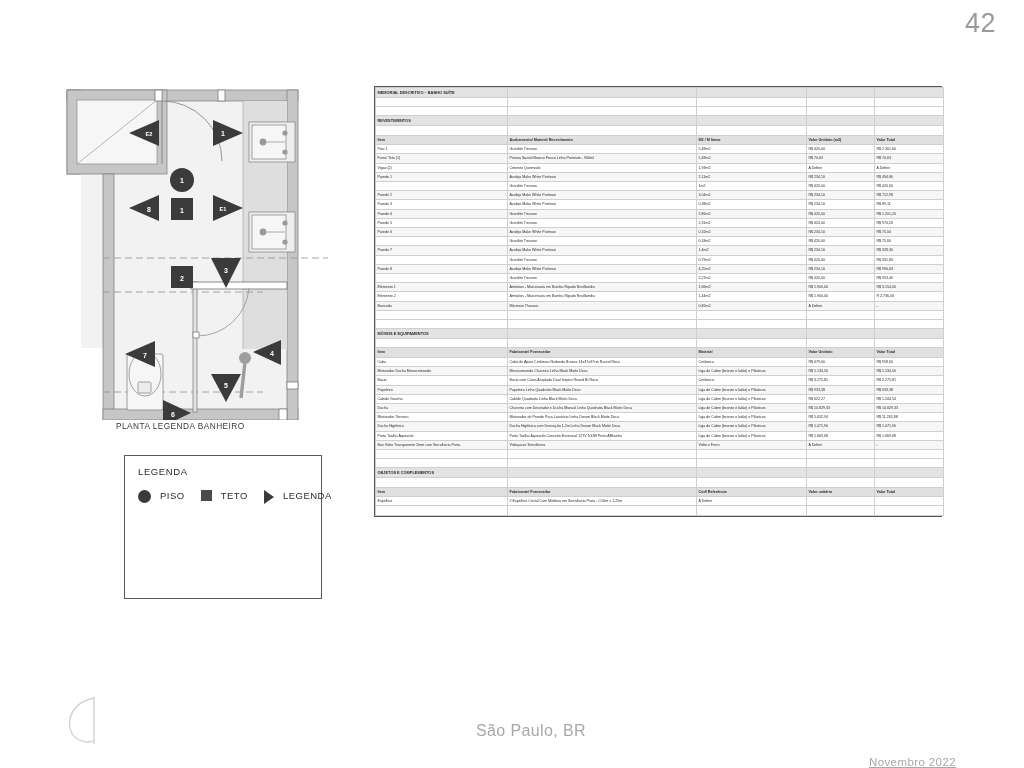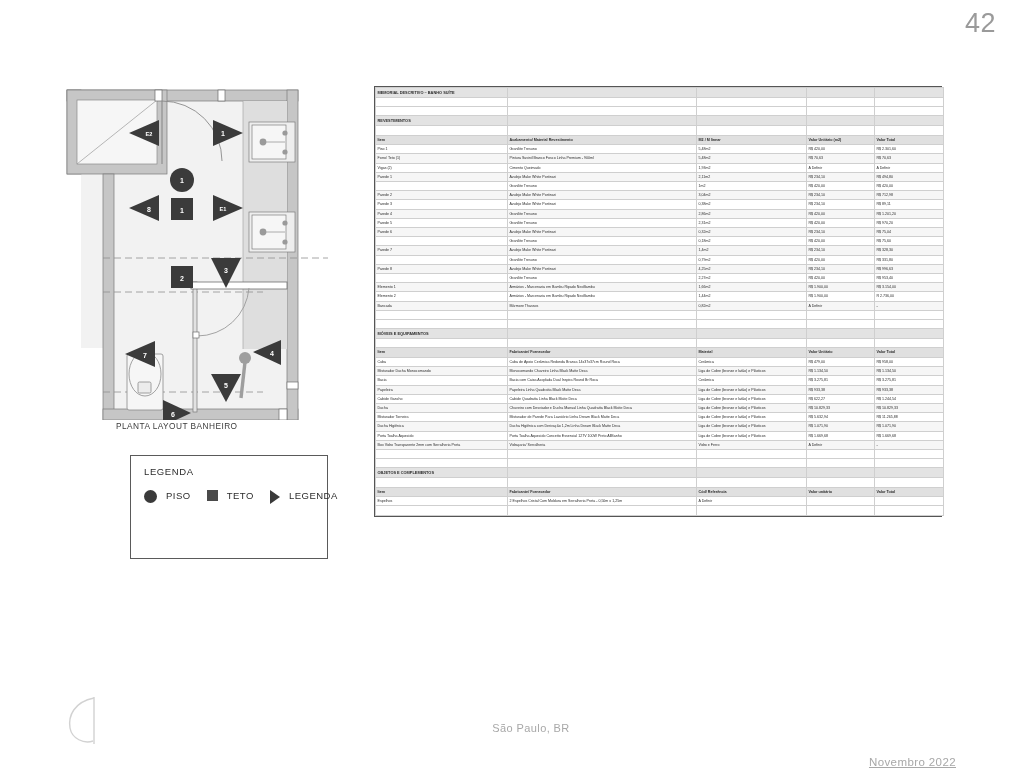--- a/index.html
+++ b/index.html
@@ -43,24 +43,24 @@
     left: 116px;
     top: 421px;
     font-size: 8.3px;
     letter-spacing: 0.45px;
     color: #3a3a3a;
   }
 
   
   #legend-box {
     position: absolute;
-    left: 130px;
+    left: 124px;
     top: 455px;
     width: 198px;
-    height: 104px;
+    height: 144px;
     border: 1px solid #5a5a5a;
     background: #fff;
     box-sizing: border-box;
   }
   #legend-title {
     position: absolute;
     left: 13px;
     top: 10px;
     font-size: 9.5px;
     letter-spacing: 0.6px;
@@ -169,21 +169,21 @@
     left: 64px;
     top: 694px;
     width: 46px;
     height: 52px;
   }
   #footer-city {
     position: absolute;
     left: 0; right: 0;
     top: 722px;
     text-align: center;
-    font-size: 11px;
+    font-size: 16px;
     color: #a8a8a8;
     letter-spacing: 0.4px;
     margin-left: 38px;
   }
   #footer-date {
     position: absolute;
     right: 68px;
     top: 756px;
     font-size: 11.5px;
     color: #a8a8a8;
@@ -336,21 +336,21 @@
       <text class="marker-text" x="163" y="302">5</text>
     </g>
 
     <g>
       <polygon points="100,314 100,340 128,327" fill="#3b3b3b"></polygon>
       <text class="marker-text" x="110" y="331">6</text>
     </g>
   </svg>
 </div>
 
-<div id="plan-caption">PLANTA LAYOUT BANHEIRO</div>
+<div id="plan-caption">PLANTA LEGENDA BANHEIRO</div>
 
 <div id="legend-box">
   <div id="legend-title">LEGENDA</div>
   <div id="legend-row">
     <span class="lg-circle"></span>
     <span class="lg-label">PISO</span>
     <span class="lg-square"></span>
     <span class="lg-label">TETO</span>
     <span class="lg-tri"></span>
     <span class="lg-label">LEGENDA</span>

